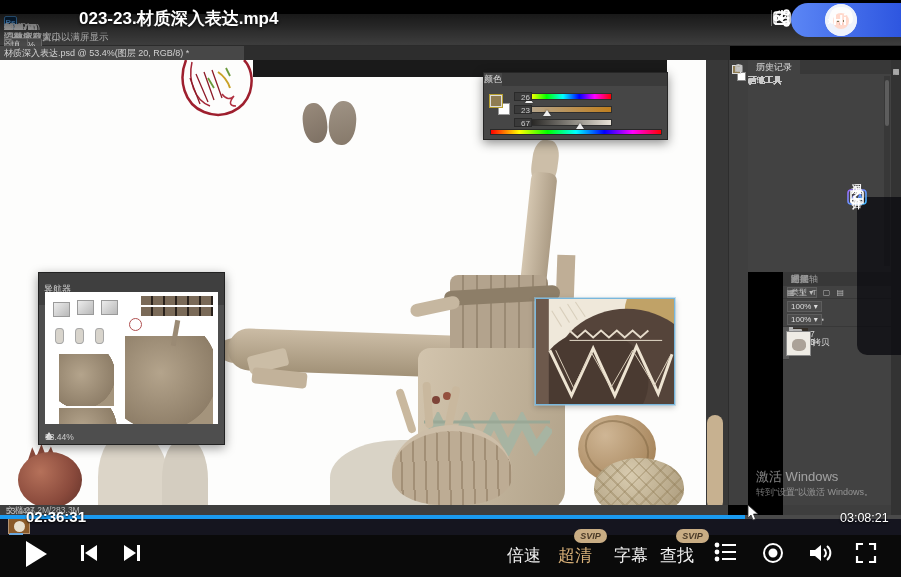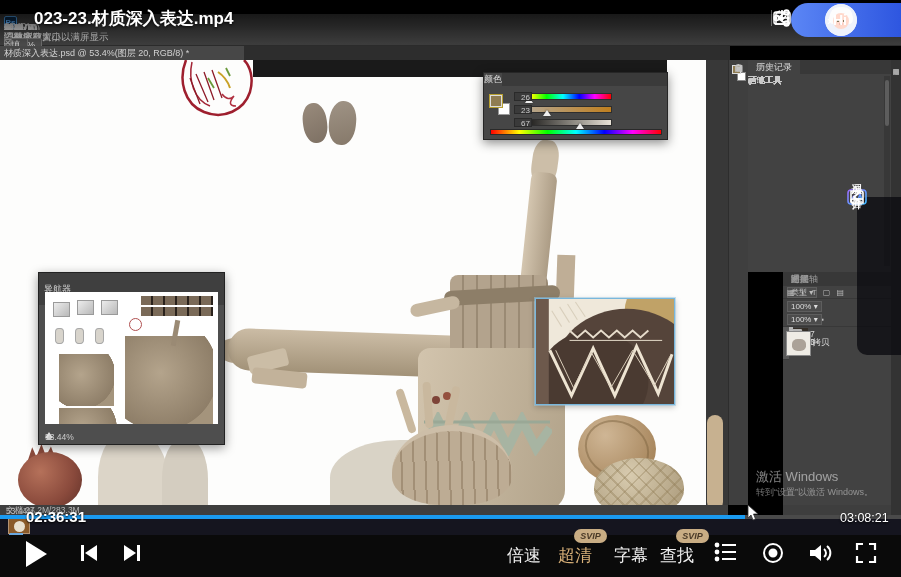--- a/index.html
+++ b/index.html
@@ -686,21 +686,21 @@
       </span>
       <span class="tb-icon cube">
         <i class="ti"></i>
       </span>
       <span class="tb-icon active underline">
         <i class="ti"></i>
       </span>
     </div>
 
   <div class="topbar"></div>
-  <span class="vtitle" style="z-index:11;">023-23.材质深入表达.mp4</span>
+  <span class="vtitle" style="z-index:11;margin-left:45px;">023-23.材质深入表达.mp4</span>
   <div class="topicons" style="z-index:11;right:120px;">
     <span class="ticon">
       <svg width="20" height="20" viewBox="0 0 20 20" fill="none" stroke="#fff" stroke-width="1.6">
           <circle cx="14.5" cy="4.5" r="2.4"></circle>
           <circle cx="4.5" cy="10" r="2.4"></circle>
           <circle cx="14.5" cy="15.5" r="2.4"></circle>
           <path d="M6.8 8.9 12.2 5.6 M6.8 11.1 12.2 14.4"></path>
         </svg>
     </span>
     <span class="ticon">

